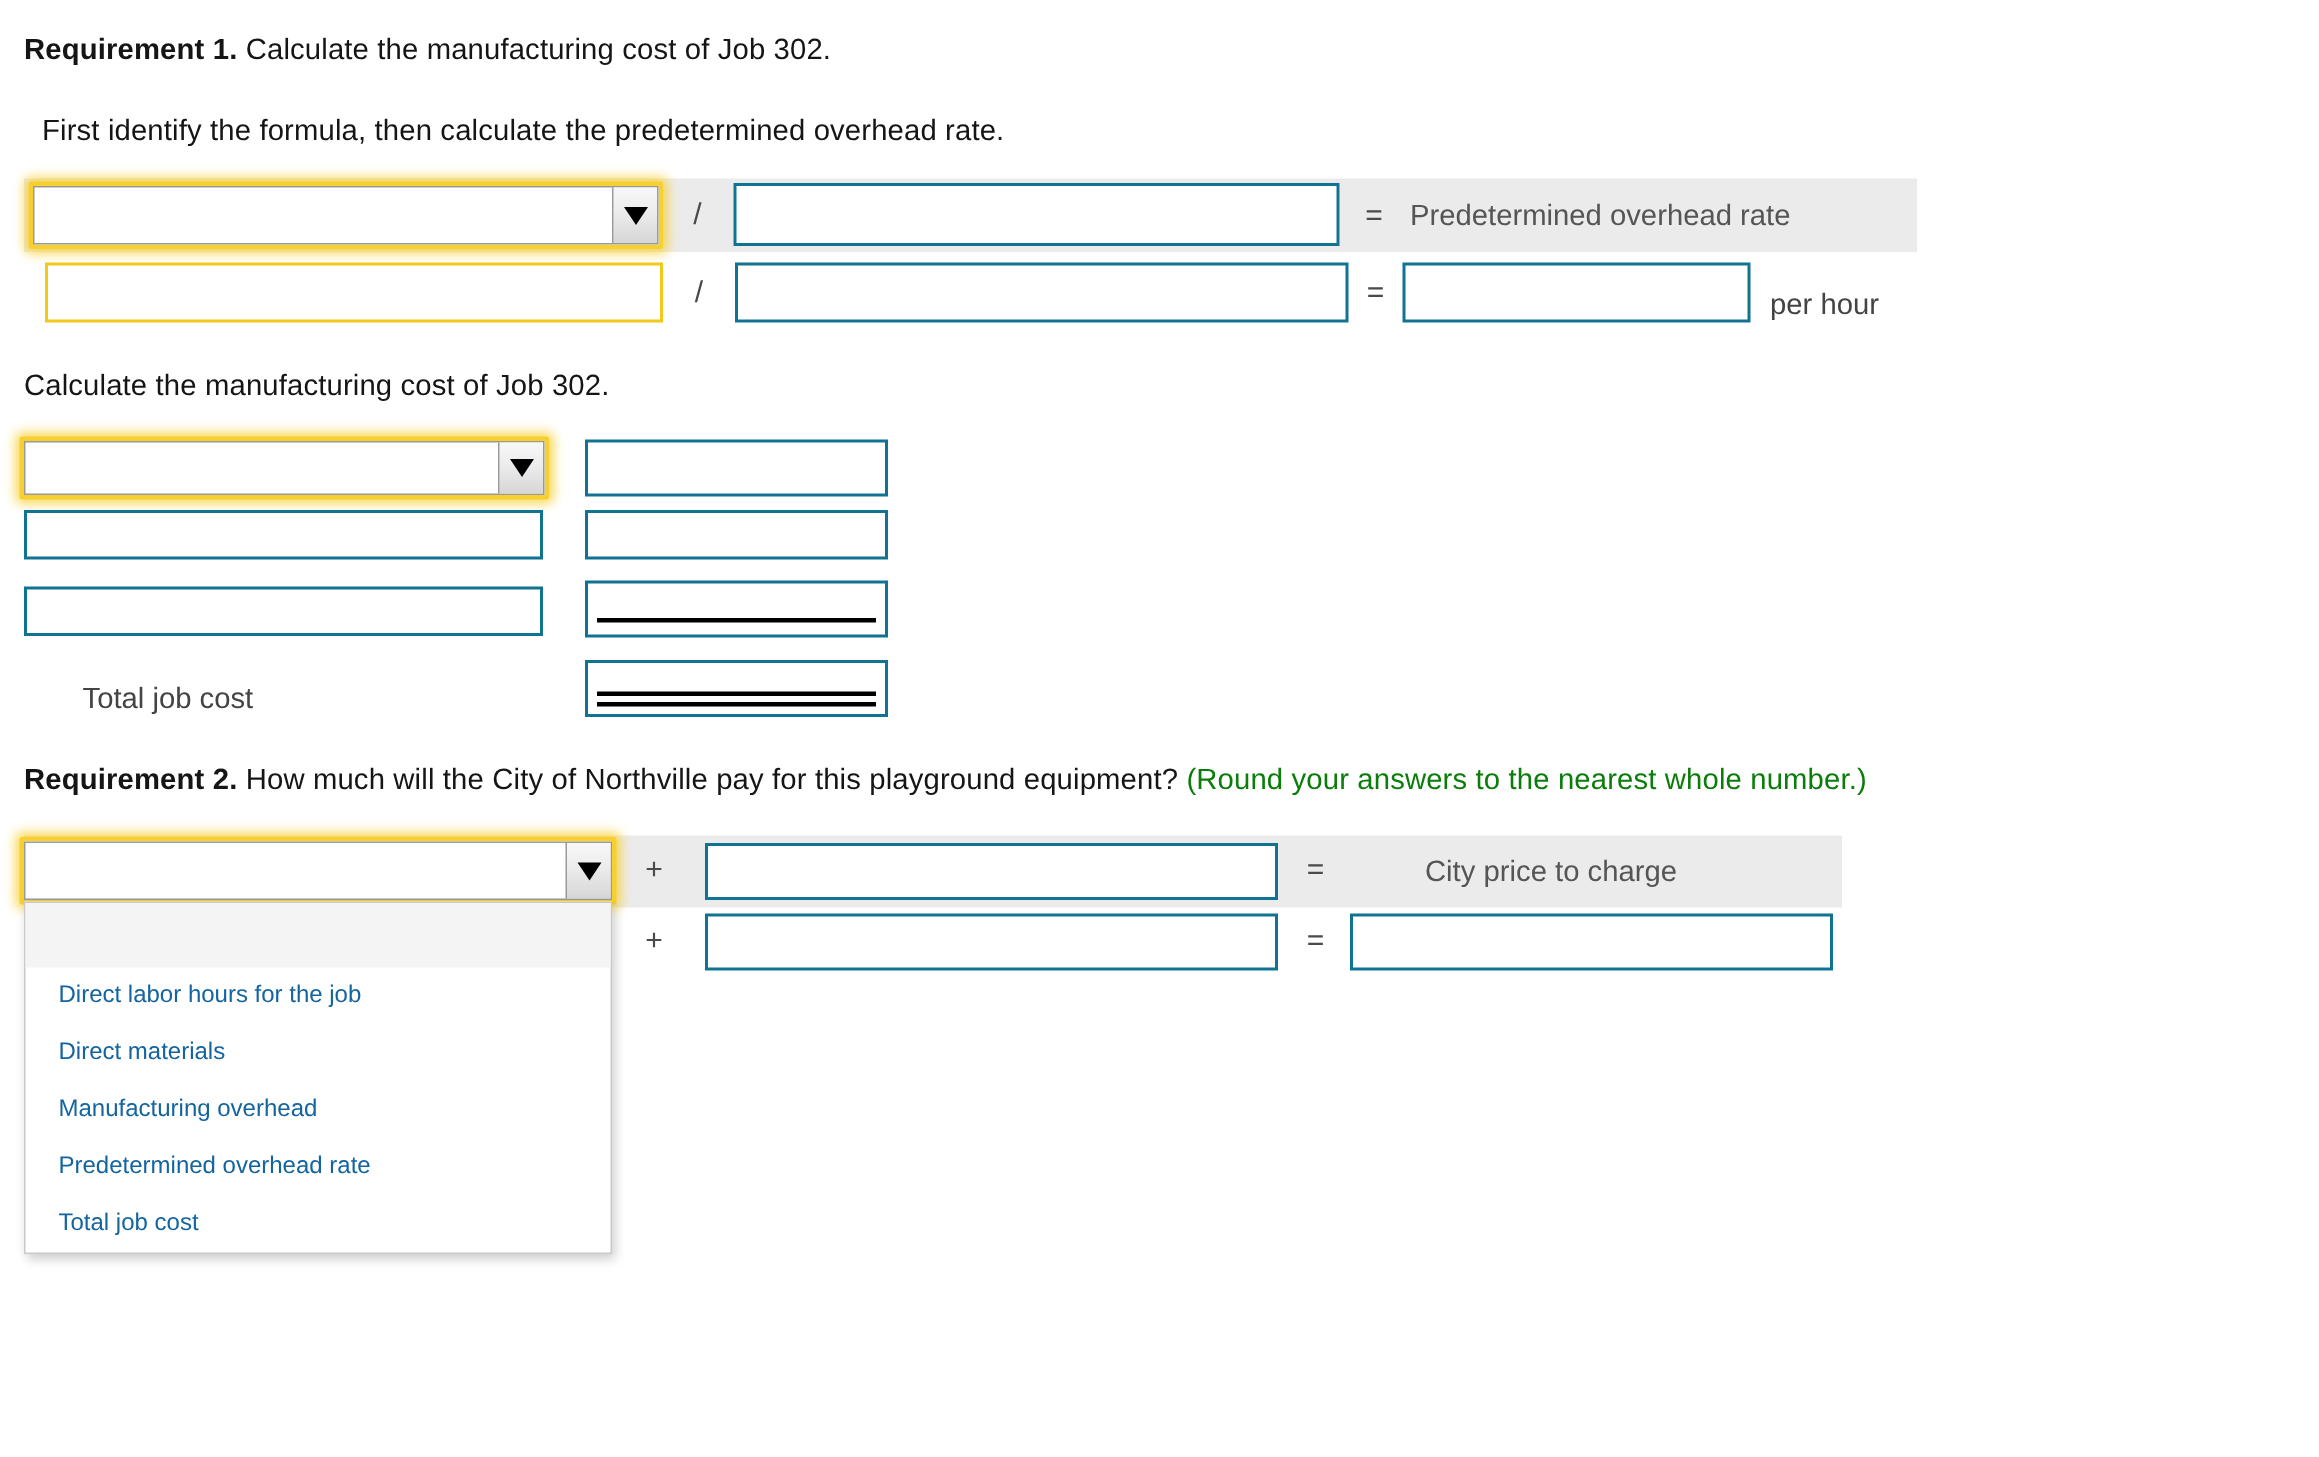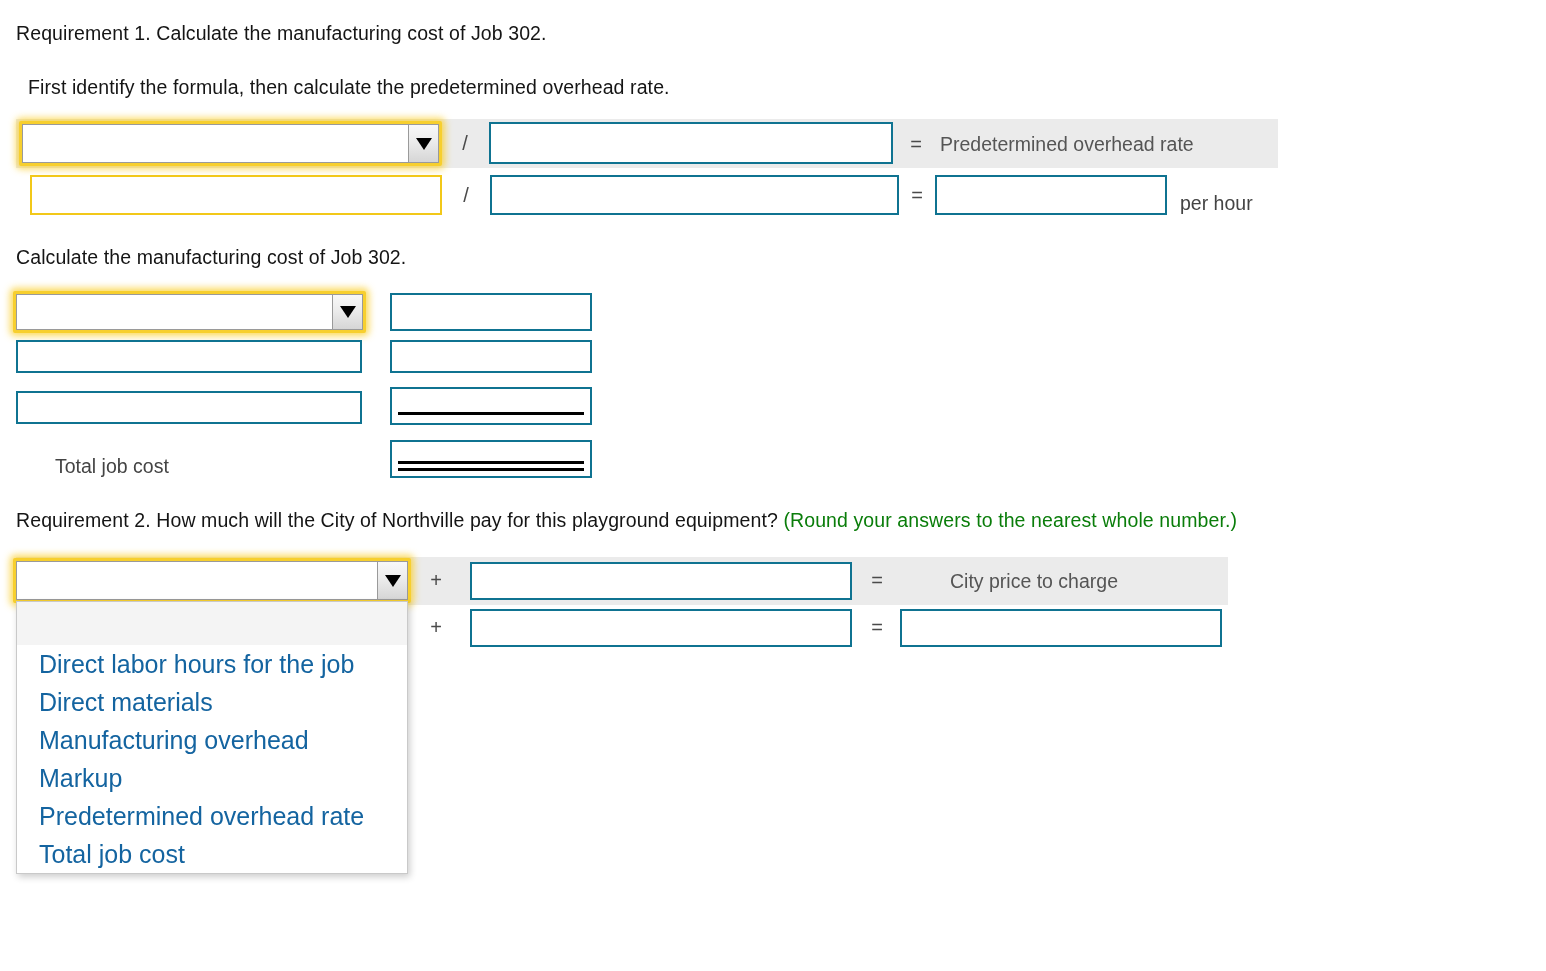--- a/index.html
+++ b/index.html
@@ -18,21 +18,21 @@
   }
 
   
   .qtext {
     position: absolute;
     white-space: nowrap;
     font-size: 19.5px;
     color: #151515;
     letter-spacing: 0.1px;
   }
-  .qtext b { font-weight: normal; margin-top: 47px; }
+  .qtext b { font-weight: bold; margin-top: 47px; }
   .green { color: #0a7d0a; }
 
   
   .band {
     position: absolute;
     background: #ebebeb;
   }
 
   
   .tbox {
@@ -104,21 +104,21 @@
     background: #ffffff;
     border: 1px solid #c9c9c9;
     box-shadow: 2px 3px 7px rgba(0,0,0,0.20);
     padding: 0;
     z-index: 40;
   }
   .dropopt {
     height: 38px;
     line-height: 38px;
     padding-left: 22px;
-    font-size: 25px;
+    font-size: 16px;
     color: #1464a0;
     white-space: nowrap;
     cursor: default;
   }
   .dropopt.blank {
     background: #f4f4f4;
     height: 43px;
   }
 
   
@@ -224,16 +224,15 @@
 <div class="op" style="left:425px; top:616px; width:22px;">+</div>
 <input class="tbox" readonly="" style="left: 470px; top: 609px; width: 382px; height: 38px;" value="">
 <div class="op" style="left:866px; top:616px; width:22px;">=</div>
 <input class="tbox" readonly="" style="left: 900px; top: 609px; width: 322px; height: 38px;" value="">
 
 <div class="droplist" style="left:16px; top:601px; width:392px;">
   <div class="dropopt blank"></div>
   <div class="dropopt">Direct labor hours for the job</div>
   <div class="dropopt">Direct materials</div>
   <div class="dropopt">Manufacturing overhead</div>
-  <div class="dropopt">Markup</div>
   <div class="dropopt">Predetermined overhead rate</div>
   <div class="dropopt">Total job cost</div>
 </div>
 
 </body></html>

